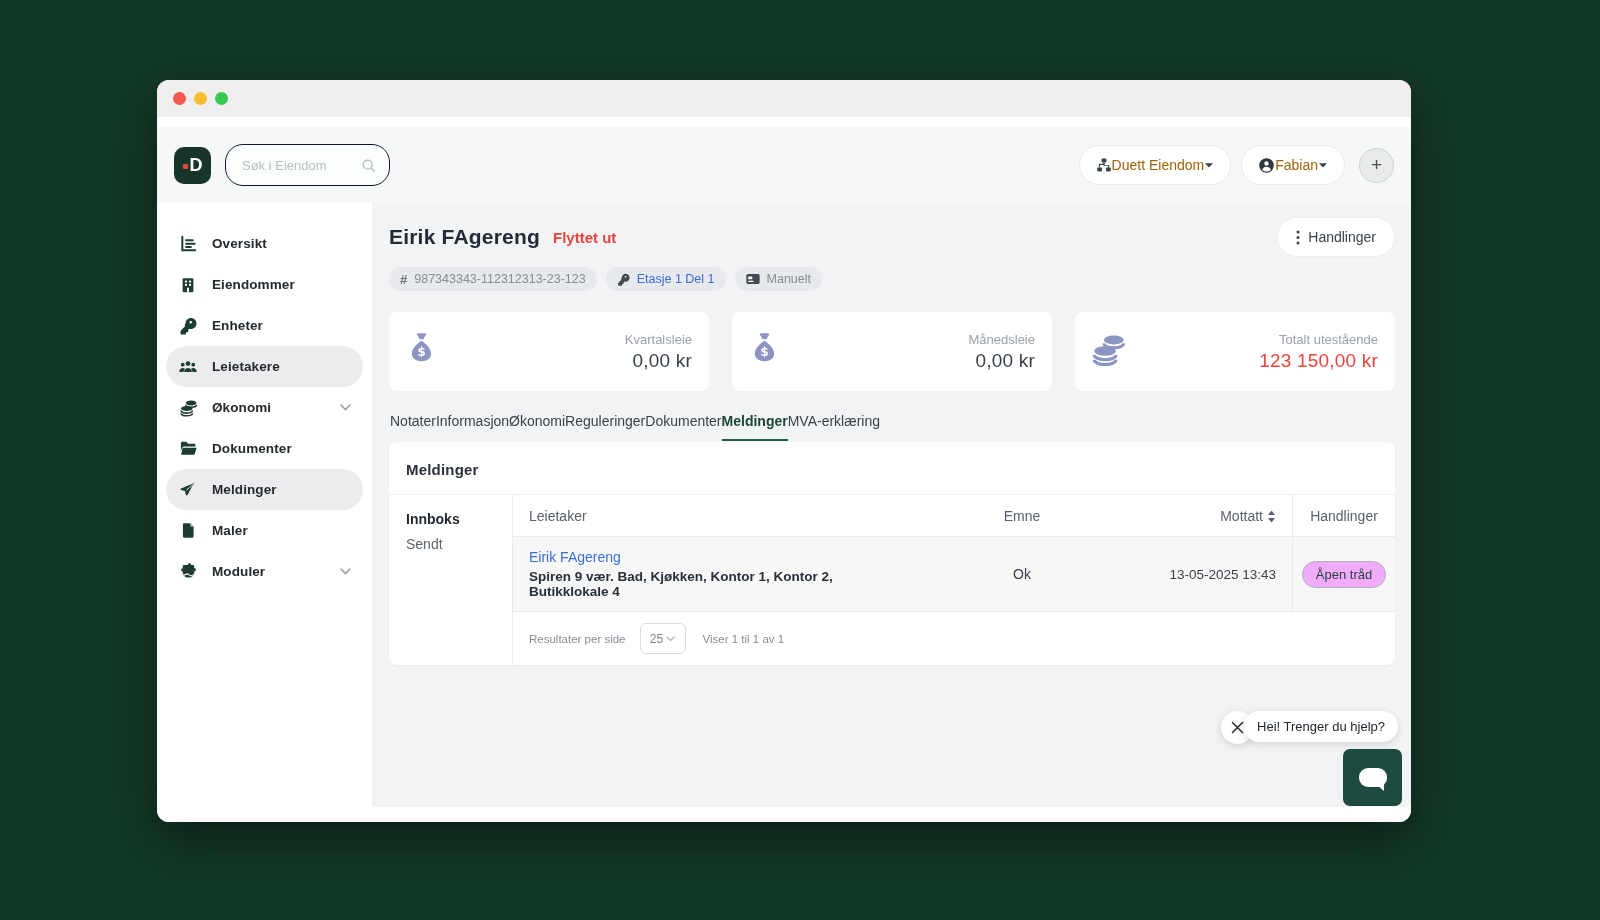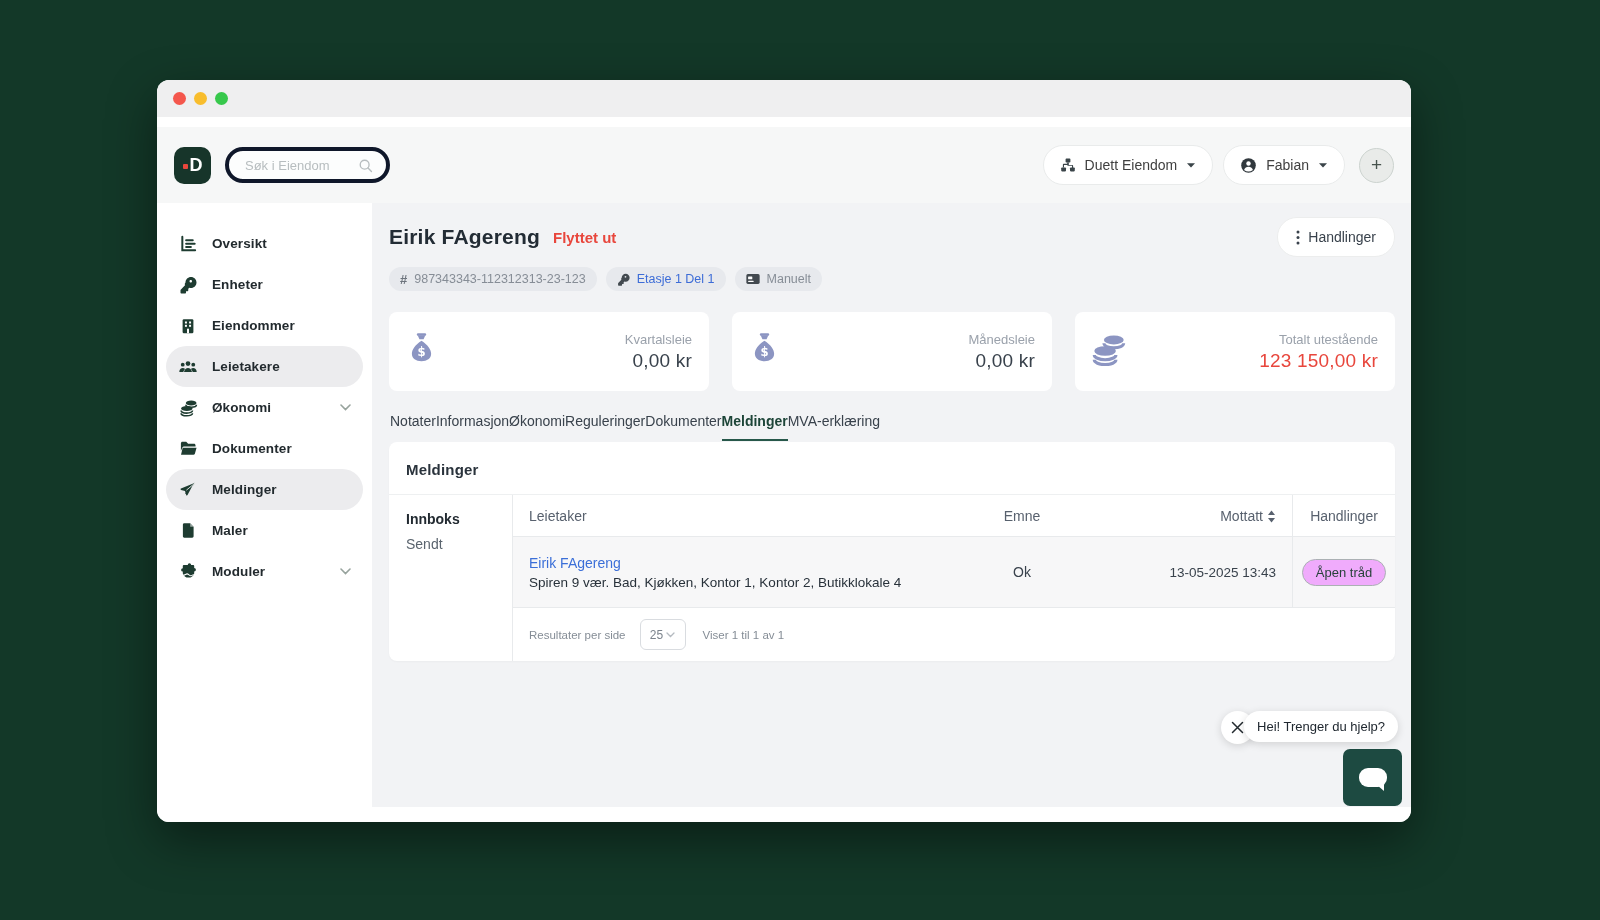--- a/index.html
+++ b/index.html
@@ -22,25 +22,25 @@
   .light { width:13px; height:13px; border-radius:50%; }
   .light.red { background:#f4574d; }
   .light.yellow { background:#f8bd2d; }
   .light.green { background:#37c84c; }
   .whitestrip { height:10px; background:#ffffff; flex:0 0 auto; }
   
   .appbar { height:76px; background:#f6f7f7; display:flex; align-items:center; padding:0 17px; flex:0 0 auto; }
   .logo { width:37px; height:37px; border-radius:10px; background:#17352a; display:flex; align-items:center; justify-content:center; gap:2px; flex:0 0 auto; }
   .logo .dot { width:5px; height:5px; background:#e8473c; border-radius:1px; margin-top:2px; }
   .logo .letter { color:#fff; font-size:18px; font-weight:bold; line-height:1; }
-  .search { margin-left:14px; width:165px; height:36px; background:#fcfdfd; border:4px solid #0f172a; border-radius:18px; display:flex; align-items:center; padding:0 12px 0 16px; }
+  .search { margin-left:14px; width:165px; height:42px; background:#fcfdfd; border:1px solid #0f172a; border-radius:18px; display:flex; align-items:center; padding:0 12px 0 16px; }
   .search input { border:none; outline:none; background:transparent; width:100%; font-size:13px; color:#5a6460; font-family:inherit; }
   .search input::placeholder { color:#b7bdbf; }
   .appbar-spacer { flex:1; }
-  .pillbtn { height:40px; background:#ffffff; border:1px solid #e9ebeb; border-radius:20px; display:flex; align-items:center; gap:9px; padding:0 16px; font-size:14px; color:#404040; font-weight:500; cursor:pointer; }
+  .pillbtn { height:40px; background:#ffffff; border:1px solid #e9ebeb; border-radius:20px; display:flex; align-items:center; padding:0 16px; font-size:14px; color:#a16207; font-weight:500; cursor:pointer; }
   .pillbtn + .pillbtn { margin-left:10px; }
   .plusbtn { margin-left:14px; width:35px; height:35px; border-radius:50%; background:#e9ebe9; border:1px solid #ccd3cf; color:#47534d; font-size:19px; display:flex; align-items:center; justify-content:center; cursor:pointer; }
   
   .bodyrow { flex:1 1 auto; display:flex; min-height:0; }
   .bottomstrip { height:15px; background:#ffffff; flex:0 0 auto; }
   
   .sidebar { width:215px; background:#ffffff; padding-top:20px; flex:0 0 auto; }
   .nav-item { height:41px; margin:0 9px; border-radius:21px; display:flex; align-items:center; gap:14px; padding:0 12px; cursor:pointer; }
   .nav-item.active { background:#ececee; }
   .nav-item .nicon { width:20px; height:20px; display:flex; align-items:center; justify-content:center; flex:0 0 auto; }
@@ -84,21 +84,21 @@
   .hcell.left { text-align:left; }
   .hcell.center { text-align:center; }
   .hcell.right { text-align:right; display:flex; justify-content:flex-end; align-items:center; gap:4px; }
   .hcell.actions { text-align:center; border-left:1px solid #e8eaec; height:42px; display:flex; align-items:center; justify-content:center; }
   .tdata { background:#f7f7f8; border-bottom:1px solid #e8eaec; min-height:71px; }
   .tdata .dcell { padding:12px 16px; font-size:14px; color:#39424c; }
   .dcell.center { text-align:center; }
   .dcell.right { text-align:right; font-size:13.5px; }
   .dcell.actions { border-left:1px solid #e8eaec; align-self:stretch; display:flex; align-items:center; justify-content:center; }
   .tenant-link { color:#3b6fd8; font-size:14px; text-decoration:none; cursor:pointer; display:inline-block; }
-  .tenant-unit { font-size:13.5px; color:#28313a; margin-top:4px; }
+  .tenant-unit { font-size:13.5px; color:#28313a; margin-top:4px;font-weight:bold; }
   .thread-btn { background:#f0abfc; border:1px solid #abb1b4; border-radius:14px; padding:5px 13px; font-size:13px; color:#27423a; cursor:pointer; white-space:nowrap; font-family:inherit; }
   .pagination { height:53px; display:flex; align-items:center; padding-left:16px; }
   .pg-label { font-size:11.5px; color:#858d96; }
   .pg-select { margin-left:14px; width:46px; height:31px; border:1px solid #d9dce0; border-radius:6px; background:#fff; display:flex; align-items:center; justify-content:center; gap:3px; font-size:12px; color:#7b838c; cursor:pointer; }
   .pg-summary { margin-left:17px; font-size:11.5px; color:#858d96; }
   
   .chat-close { position:absolute; right:157px; top:631px; width:33px; height:33px; border-radius:50%; background:#fff; box-shadow:0 2px 8px rgba(0,0,0,.14); display:flex; align-items:center; justify-content:center; cursor:pointer; z-index:20; }
   .chat-bubble-msg { position:absolute; right:13px; top:631px; height:31px; background:#fff; border-radius:16px; box-shadow:0 2px 8px rgba(0,0,0,.14); display:flex; align-items:center; padding:0 13px; font-size:13px; color:#202830; z-index:20; cursor:pointer; }
   .chat-launcher { position:absolute; right:9px; top:669px; width:59px; height:57px; background:#1d4a41; border-radius:7px; display:flex; align-items:center; justify-content:center; cursor:pointer; z-index:20; }
   .chat-glyph { position:relative; width:28px; height:19px; background:#fff; border-radius:9px; }
@@ -181,39 +181,39 @@
               <path d="M7.5 6.5 h7"></path>
               <path d="M7.5 10.2 h9"></path>
               <path d="M7.5 13.8 h5"></path>
             </svg>
         </span>
         <span class="nlabel">Oversikt</span>
       </div>
 
       <div class="nav-item">
         <span class="nicon">
-          <svg width="18" height="18" viewBox="0 0 576 512">
-              <path fill="#1e3c31" fill-rule="evenodd" d="M208 176c0-97.2 78.8-176 176-176C481.2 0 560 78.8 560 176s-78.8 176-176 176c-18.7 0-36.8-2.9-53.7-8.3L296 378.3V432c0 13.3-10.7 24-24 24H224v48c0 13.3-10.7 24-24 24H72c-13.3 0-24-10.7-24-24v-81.4c0-6.4 2.5-12.5 7-17l137.7-137.7c-5.4-17-8.3-35-8.3-53.7zM376 96c-22.1 0-40 17.9-40 40s17.9 40 40 40s40-17.9 40-40s-17.9-40-40-40z"></path>
-            </svg>
-        </span>
-        <span class="nlabel">Enheter</span>
-      </div>
-
-      <div class="nav-item">
-        <span class="nicon">
           <svg width="18" height="18" viewBox="0 0 20 20">
               <rect x="4" y="2.5" width="12" height="15.5" rx="1.4" fill="#1e3c31"></rect>
               <rect x="6.6" y="5" width="2.2" height="2.2" fill="#fff"></rect>
               <rect x="11.2" y="5" width="2.2" height="2.2" fill="#fff"></rect>
               <rect x="6.6" y="8.7" width="2.2" height="2.2" fill="#fff"></rect>
               <rect x="11.2" y="8.7" width="2.2" height="2.2" fill="#fff"></rect>
               <rect x="8.9" y="13" width="2.2" height="5" fill="#fff"></rect>
             </svg>
         </span>
         <span class="nlabel">Eiendommer</span>
+      </div>
+
+      <div class="nav-item">
+        <span class="nicon">
+          <svg width="18" height="18" viewBox="0 0 576 512">
+              <path fill="#1e3c31" fill-rule="evenodd" d="M208 176c0-97.2 78.8-176 176-176C481.2 0 560 78.8 560 176s-78.8 176-176 176c-18.7 0-36.8-2.9-53.7-8.3L296 378.3V432c0 13.3-10.7 24-24 24H224v48c0 13.3-10.7 24-24 24H72c-13.3 0-24-10.7-24-24v-81.4c0-6.4 2.5-12.5 7-17l137.7-137.7c-5.4-17-8.3-35-8.3-53.7zM376 96c-22.1 0-40 17.9-40 40s17.9 40 40 40s40-17.9 40-40s-17.9-40-40-40z"></path>
+            </svg>
+        </span>
+        <span class="nlabel">Enheter</span>
       </div>
 
       <div class="nav-item active">
         <span class="nicon">
           <svg width="20" height="20" viewBox="0 0 22 20">
               <circle cx="5.2" cy="7.4" r="2.1" fill="#1e3c31"></circle>
               <circle cx="16.8" cy="7.4" r="2.1" fill="#1e3c31"></circle>
               <path d="M1.5 14.5c.5-2.3 2-3.5 3.7-3.5 1 0 1.9.4 2.6 1.1-1 .9-1.7 2-1.9 3.4H1.5z" fill="#1e3c31"></path>
               <path d="M20.5 14.5c-.5-2.3-2-3.5-3.7-3.5-1 0-1.9.4-2.6 1.1 1 .9 1.7 2 1.9 3.4h4.4z" fill="#1e3c31"></path>
               <circle cx="11" cy="6.2" r="2.6" fill="#1e3c31"></circle>

